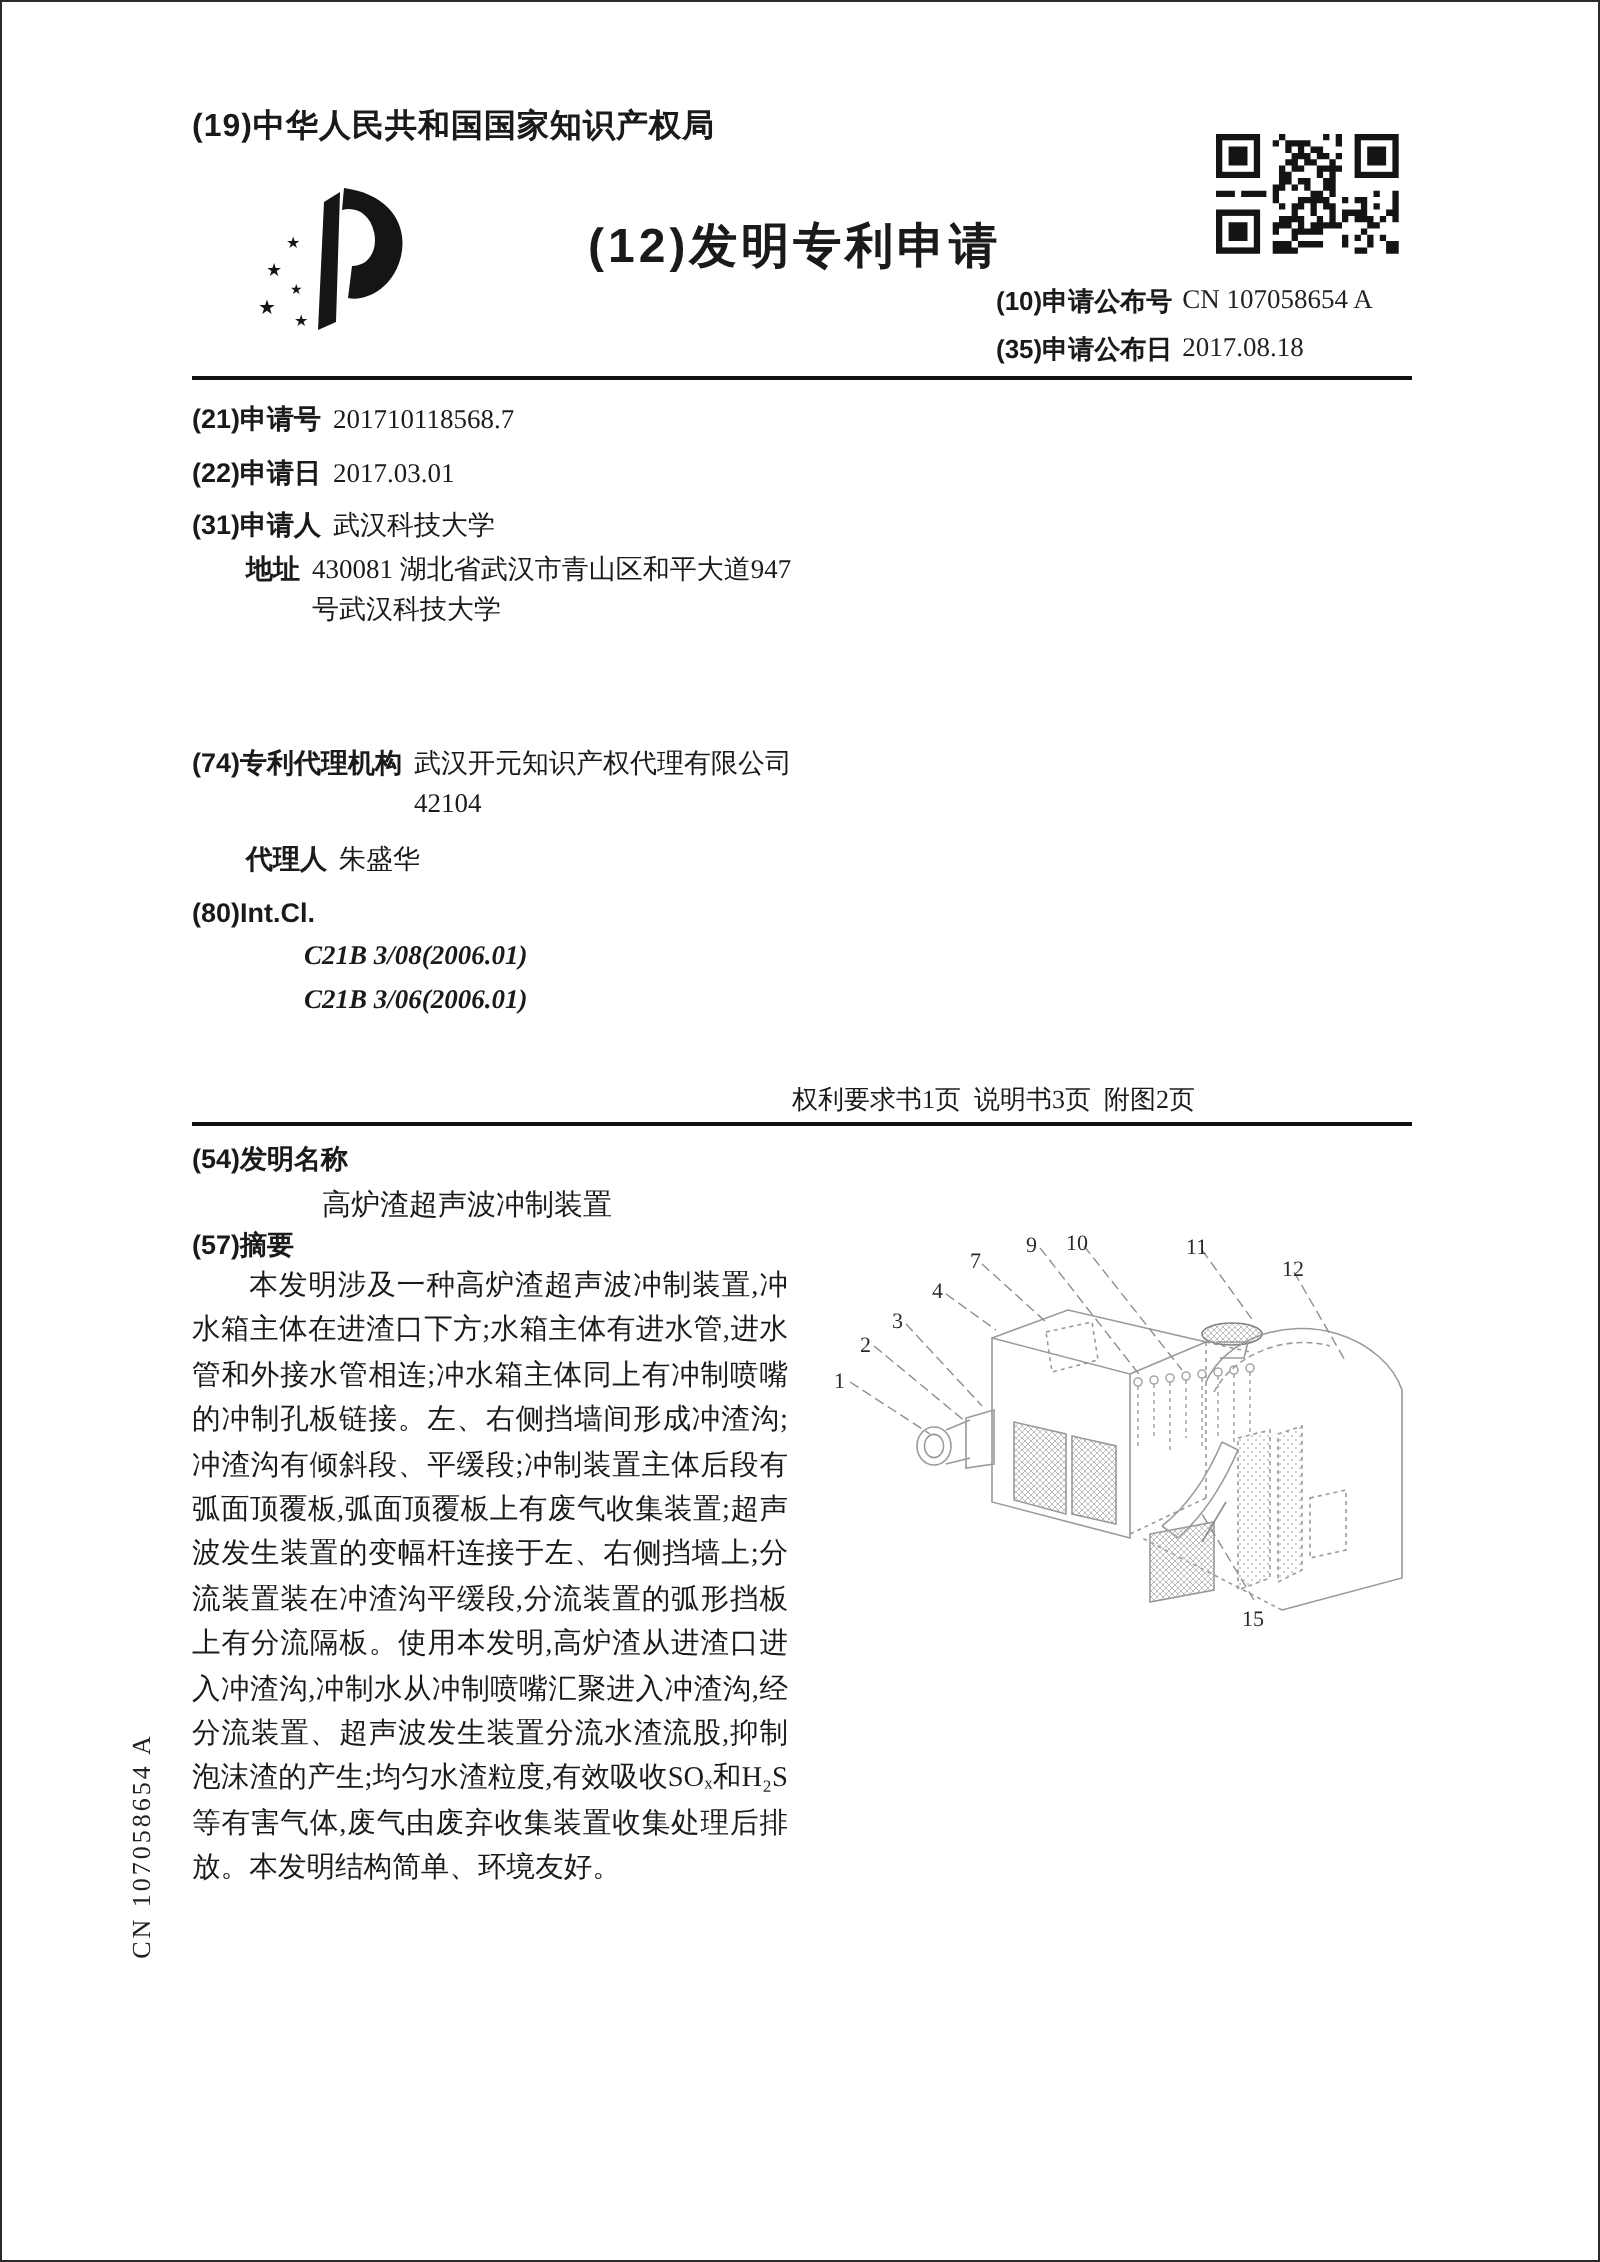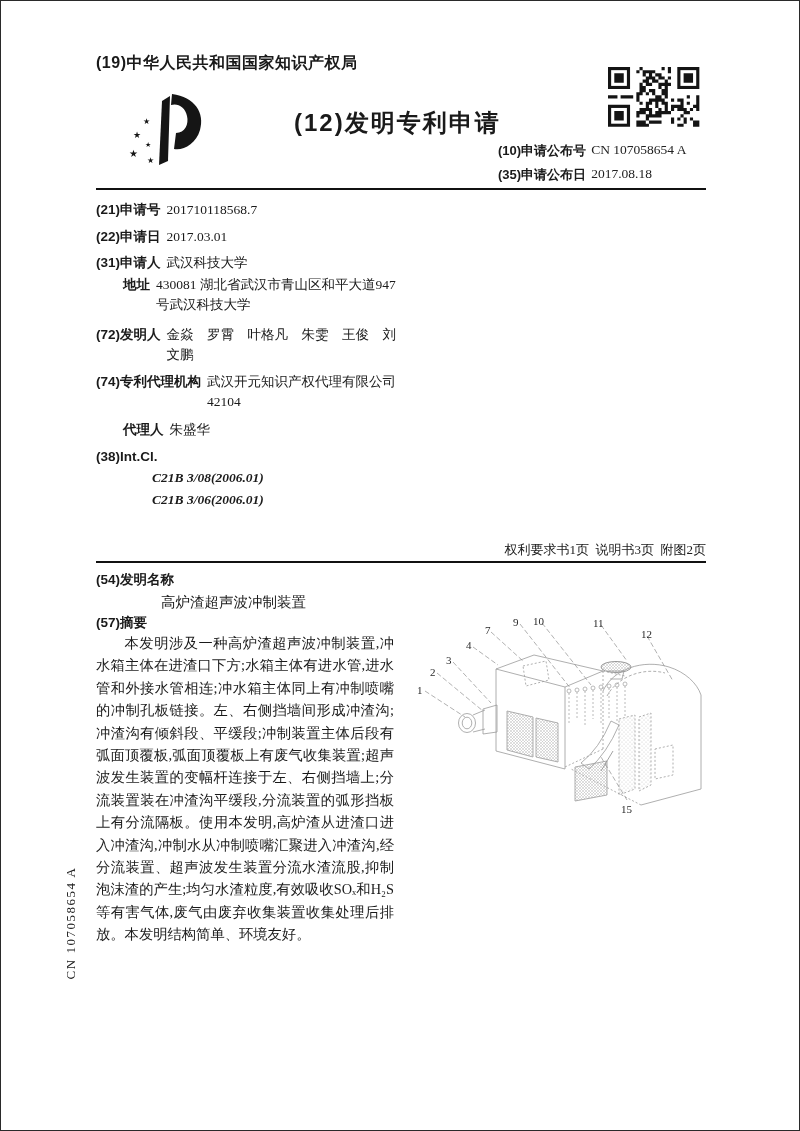--- a/index.html
+++ b/index.html
@@ -16,21 +16,21 @@
   .pub-row{left:497px;display:flex;gap:5px;font-size:13px;white-space:nowrap;}
   .pub-row .lab{font-size:13px;}
   .pub-row .val{font-size:13.5px;color:#222;}
   .rule{left:95px;width:610px;height:2px;background:#111;}
   .bib-row{left:95px;width:305px;display:flex;font-size:13.5px;line-height:20px;justify-content:space-between;}
   .bib-row .lab{white-space:nowrap;margin-right:6px;}
   .bib-row .val{flex:1;}
   .indent1{left:122px;width:278px;}
   .indent2{left:122px;width:273px;}
   .intcl{font-style:italic;font-weight:600;font-size:13.5px;margin-left:29px;}
-  .pages-info{top:540px;left:395px;width:310px;text-align:right;font-size:13px;white-space:pre;}
+  .pages-info{top:540px;left:395px;width:310px;font-size:13px;white-space:pre;}
   .sec-label{left:95px;font-size:13.5px;}
   .title-text{top:592px;left:122px;font-size:14.5px;margin-left:38px;}
   .abstract{
     top:631px;left:95px;width:298px;font-size:14.3px;line-height:22.4px;
     text-align:justify;text-indent:2em;
   }
   .side-label{
     top:913px;left:-4px;width:150px;height:18px;text-align:center;
     font-size:13px;letter-spacing:1.5px;transform:rotate(-90deg);color:#222;
   }
@@ -90,36 +90,32 @@
 
   <div class="abs bib-row" style="top:252px">
     <span class="lab hlabel">(31)申请人</span>
     <span class="val">武汉科技大学</span>
   </div>
   <div class="abs bib-row indent1" style="top:274px">
     <span class="lab hlabel">地址</span>
     <span class="val">430081 湖北省武汉市青山区和平大道947号武汉科技大学</span>
   </div>
 
-  <div class="abs bib-row" style="top:324px">
-    <span class="lab hlabel">(72)发明人</span>
-    <span class="val">金焱　罗霄　叶格凡　朱雯　王俊　刘文鹏</span>
-  </div>
 
   <div class="abs bib-row" style="top:371px">
     <span class="lab hlabel">(74)专利代理机构</span>
     <span class="val">武汉开元知识产权代理有限公司 42104</span>
   </div>
   <div class="abs bib-row indent1" style="top:419px">
     <span class="lab hlabel">代理人</span>
     <span class="val">朱盛华</span>
   </div>
 
   <div class="abs bib-row" style="top:446px">
-    <span class="lab hlabel" style="font-weight:700">(38)Int.Cl.</span>
+    <span class="lab hlabel" style="font-weight:700">(80)Int.Cl.</span>
   </div>
   <div class="abs bib-row indent2 intcl" style="top:467px">C21B 3/08(2006.01)</div>
   <div class="abs bib-row indent2 intcl" style="top:489px">C21B 3/06(2006.01)</div>
 
   <div class="abs pages-info">权利要求书1页  说明书3页  附图2页</div>
 
   <div class="abs rule" style="top:560px"></div>
 
   <div class="abs sec-label hlabel" style="top:570px">(54)发明名称</div>
   <div class="abs title-text">高炉渣超声波冲制装置</div>

